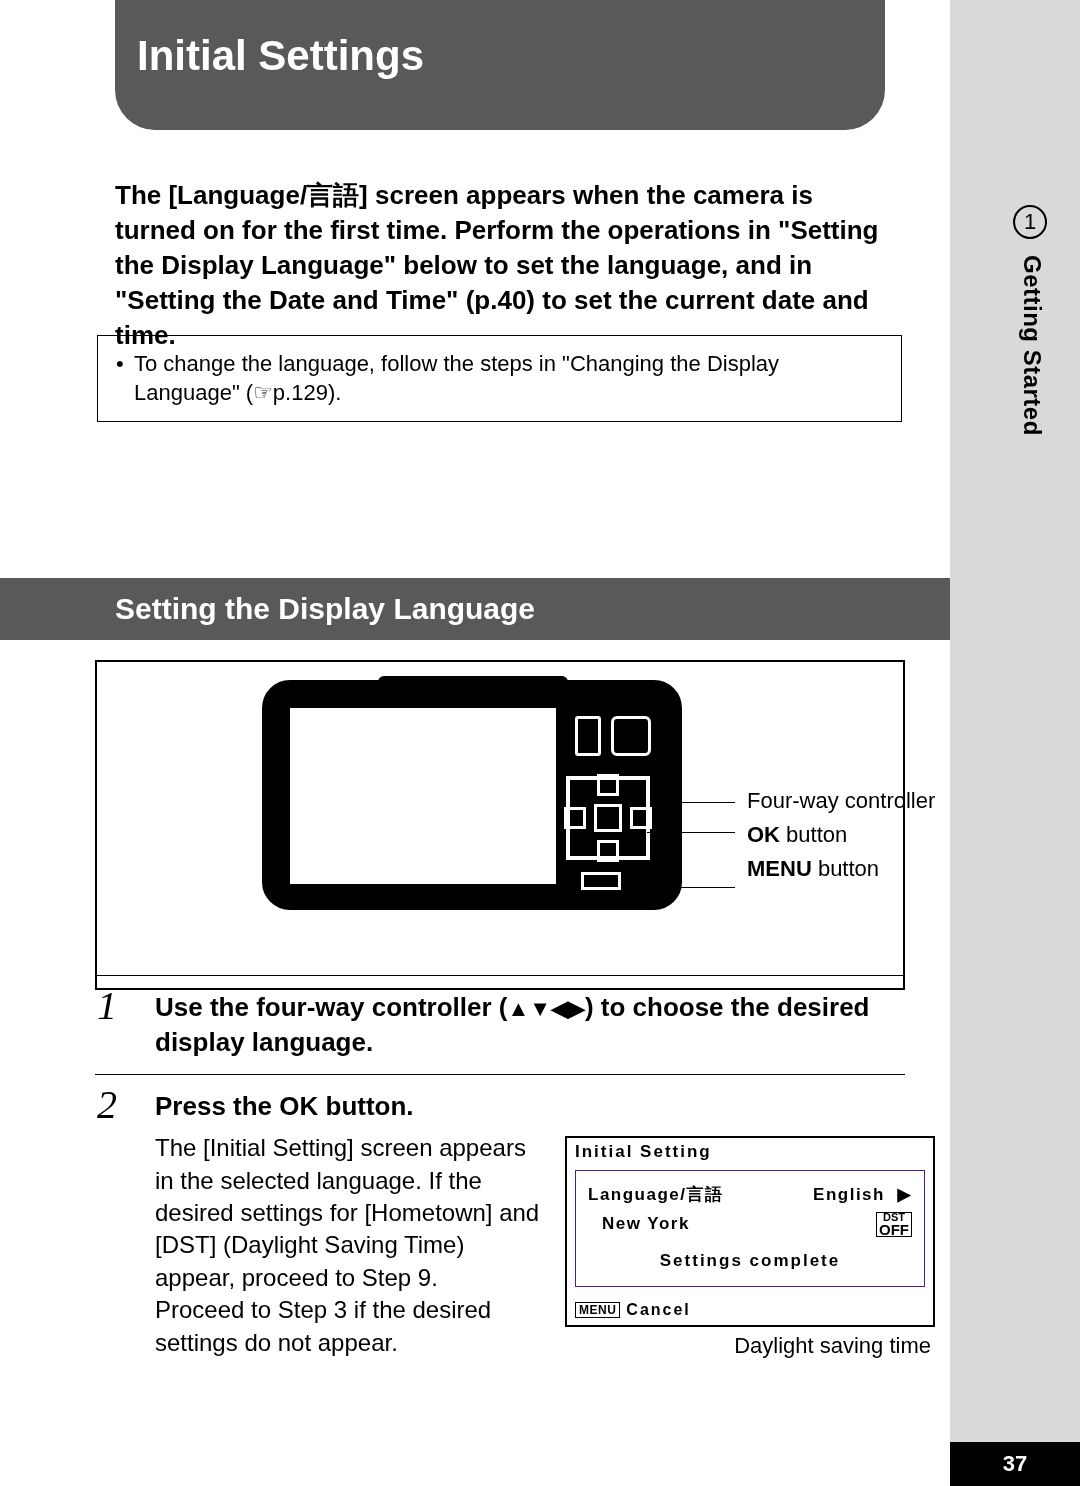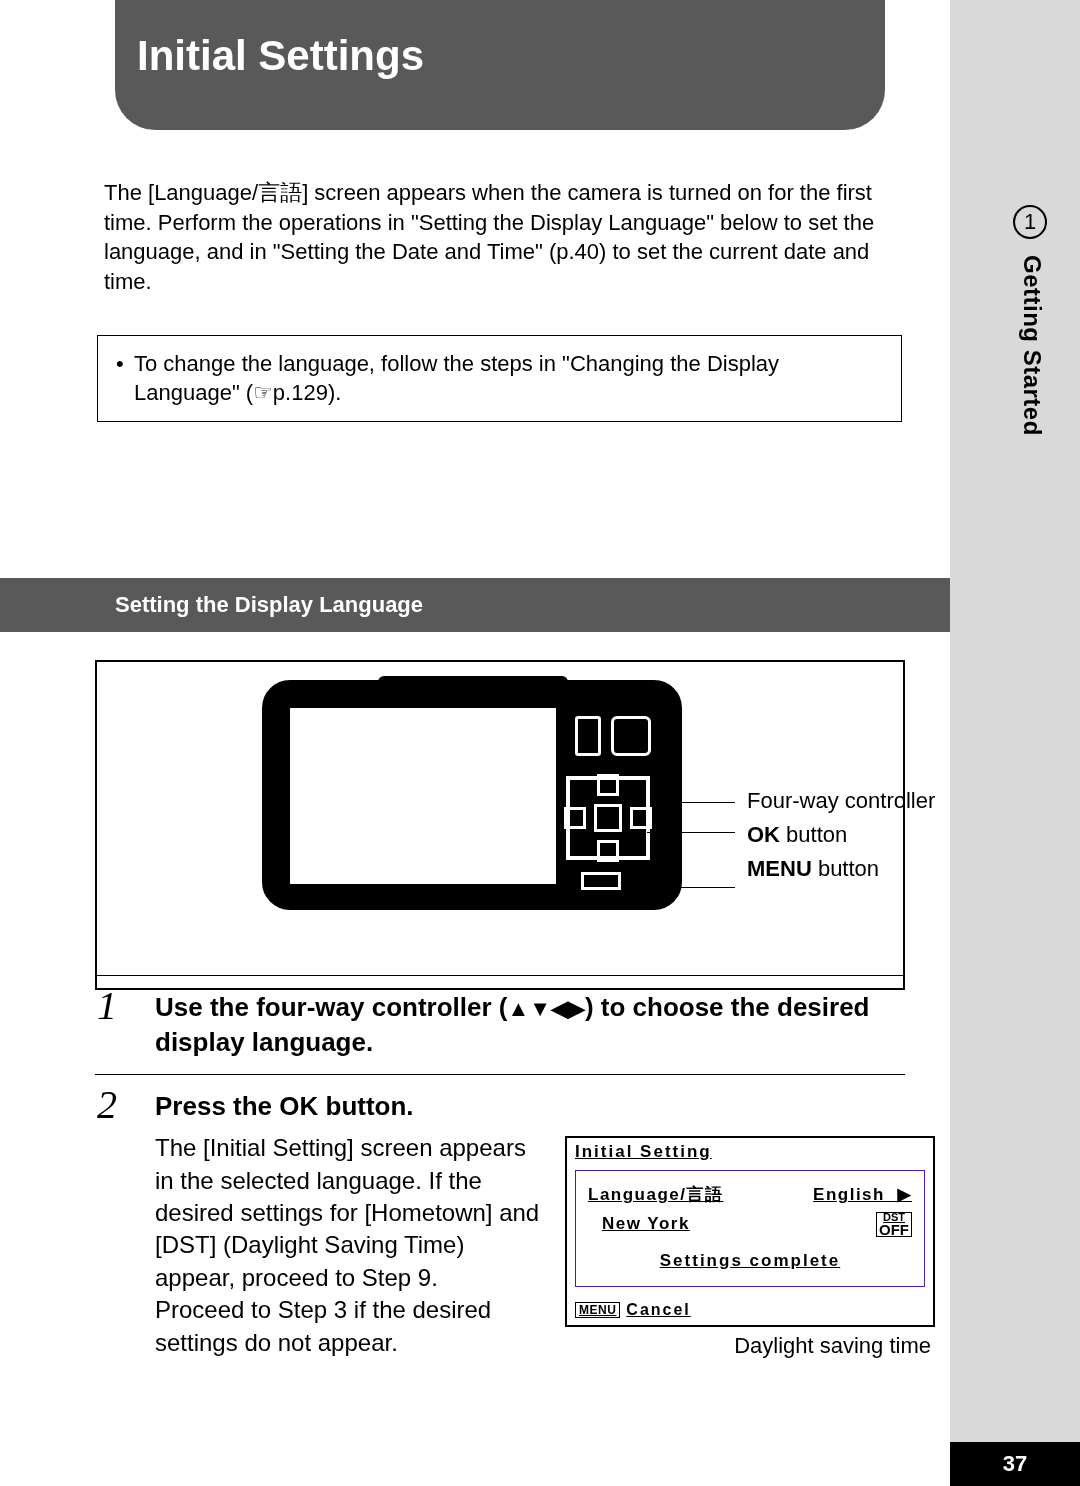--- a/index.html
+++ b/index.html
@@ -64,45 +64,46 @@
     background: #595959;
     border-bottom-left-radius: 40px;
     border-bottom-right-radius: 40px;
     color:#fff;
     font-weight:bold;
     font-size:42px;
     padding: 32px 0 0 22px;
   }
   .intro {
     position: absolute;
-    top: 178px; left: 104px;
+    top: 178px; left: 115px;
     width: 780px;
-    font-size: 22px;
+    font-size: 26px;
     line-height: 1.35;
+    font-weight: bold;
   }
   .note-box {
     position: absolute;
     top: 335px; left: 97px;
     width: 805px;
     border: 1.5px solid #000;
     padding: 8px 14px 14px 14px;
     font-size: 22px;
     line-height: 1.3;
   }
   .note-box .bullets { padding-left: 0; margin: 6px 0 0 0; list-style:none;}
   .note-box .bullets li { position:relative; padding-left: 22px; margin-top:4px;}
   .note-box .bullets li::before { content:"•"; position:absolute; left:4px; top:0; font-size:22px;}
   .subhead {
     position: absolute;
     top: 578px; left: 0;
     width: 950px;
     background: #595959;
     color: #fff;
     font-weight: bold;
-    font-size: 22px;
+    font-size: 30px;
     padding: 14px 0 14px 115px;
   }
   .figure {
     position: absolute;
     top: 660px; left: 95px;
     width: 810px; height: 330px;
     border: 2px solid #000;
     background:#fff;
   }
   .camera-body {
@@ -168,21 +169,20 @@
   }
   .step-title{ font-weight:bold; font-size:26px; line-height:1.35;}
   .step-body{ font-size:24px; margin-top:8px; line-height:1.35;}
   .arrows{ font-size:22px;}
   .step-wrap{ display:flex; gap:20px; align-items:flex-end;}
   .step-text{ flex: 0 0 390px;}
 
   .lcd{
     width: 370px; border:2px solid #000; background:#fff;
     margin-top:4px;
-    text-decoration:underline;
   }
   .lcd-title{
     font-weight:bold; letter-spacing:2px; font-size:17px;
     padding:4px 8px;
   }
   .lcd-inner{
     margin:4px 8px 12px 8px; border:1px solid #4c1d95; padding:10px 12px 10px 12px;
     font-size:17px; letter-spacing:1.5px; font-weight:bold; line-height:1.7;
   }
   .lcd-row{ display:flex; justify-content:space-between; align-items:center;}

